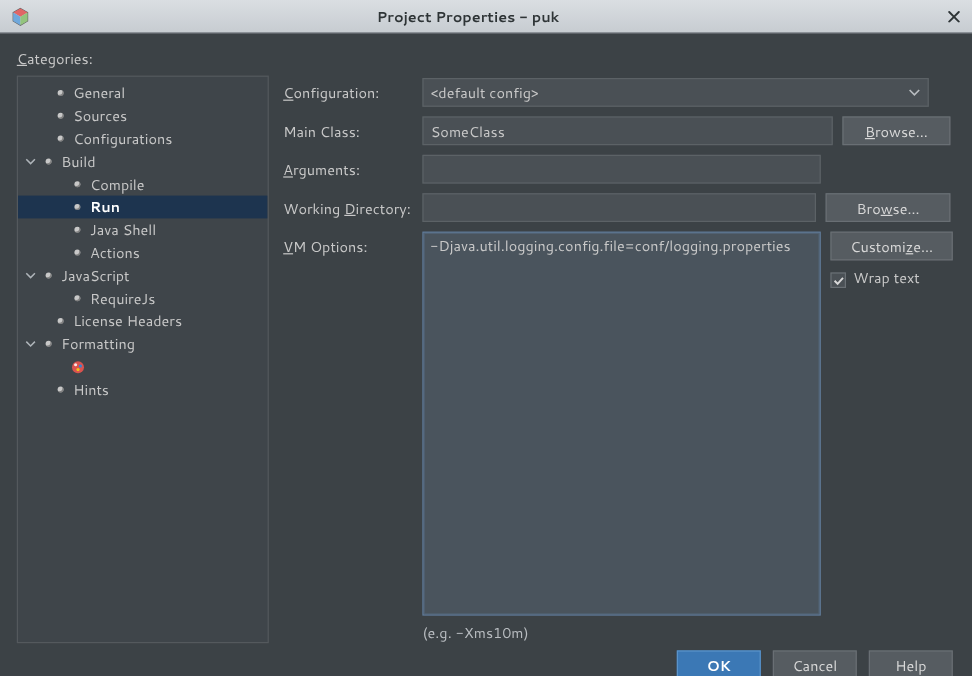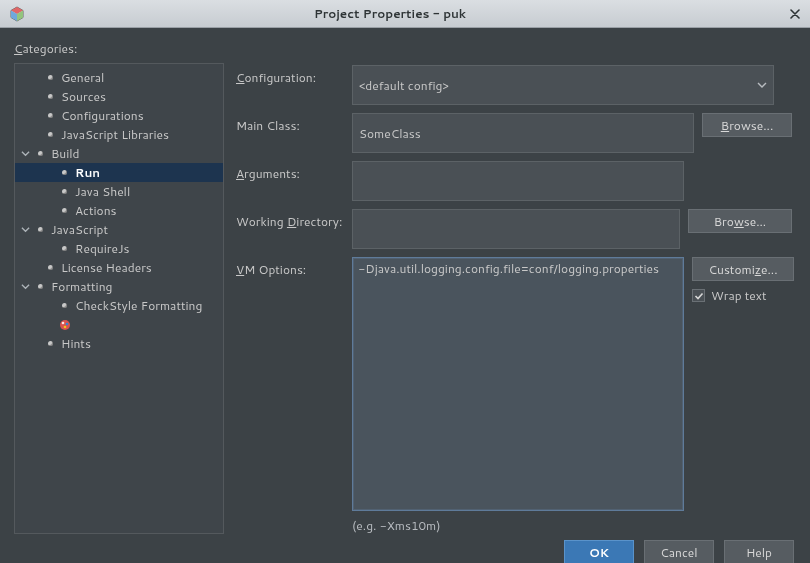--- a/index.html
+++ b/index.html
@@ -139,37 +139,37 @@
     color: #c8c8c8;
   }
   .form-row .lbl.bold .txt { font-weight: normal; }
   .form-row .lbl .ul { text-decoration: underline; }
   .form-row .field { flex: 1; display:flex; gap:8px; align-items:flex-start; }
 
   .combo, .textfield, .ta {
     background: #4a5055;
     color: #c8c8c8;
     border: 1px solid #5c6266;
-    height: 40px;
+    height: 24px;
     font: inherit;
     padding: 2px 6px;
   }
   .combo {
     flex: 1;
     display: flex; align-items: center; justify-content: space-between;
     padding-right: 6px;
     cursor: pointer;
   }
   .combo .chev { color:#b8bcc0; }
   .textfield {
     flex: 1;
     outline: none;
   }
   .ta {
-    height: 254px;
+    height: 320px;
     width: 332px;
     resize: none;
     outline: none;
     white-space: pre-wrap;
     padding: 2px 2px;
   }
   .ta.focused {
     background: #4a545d;
     border: 1px solid #5f7b9a;
     box-shadow: inset 0 0 0 1px rgba(95,123,154,0.35);
@@ -196,21 +196,21 @@
   }
   .btn .ul { text-decoration: underline; }
   .btn.primary {
     background: #3b78b5;
     border-color: #5a93ca;
     color: #ffffff;
     font-weight: bold;
   }
 
   .chk {
-    display: flex; align-items: center; gap: 6px;
+    display: flex; align-items: flex-end; gap: 6px;
     color: #c8c8c8;
     cursor: pointer;
   }
   .chk .box {
     width: 13px; height: 13px;
     background: #4a5055;
     border: 1px solid #6a7075;
     display: inline-flex; align-items: center; justify-content: center;
   }
   .chk .box svg { display:block; }
@@ -285,40 +285,41 @@
             <span class="label">Sources</span>
           </div>
           <div class="tree-row interact">
             <span class="spacer14"></span>
               <span class="spacer14"></span>
             <span class="bullet">
                 <span class="dot"></span>
               </span>
             <span class="label">Configurations</span>
           </div>
-          <div class="tree-row interact">
-            <span class="spacer14"></span>
-              <span class="spacer14"></span>
-            <span class="bullet">
-                <span class="dot"></span>
-              </span>
-            <span class="label">JavaScript Libraries</span>
-          </div>
 
           <div class="tree-row interact">
             <span class="disclosure">
               <svg width="9" height="9" viewBox="0 0 10 10">
                   <path d="M1 3 L5 7 L9 3" fill="none" stroke="#aeb4b9" stroke-width="1.4"></path>
                 </svg>
             </span>
             <span class="bullet">
                 <span class="dot"></span>
               </span>
             <span class="label">Build</span>
           </div>
+          <div class="tree-row interact">
+            <span class="spacer14"></span>
+              <span class="spacer14"></span>
+              <span class="spacer14"></span>
+            <span class="bullet">
+                <span class="dot"></span>
+              </span>
+            <span class="label">Compile</span>
+          </div>
           <div class="tree-row interact selected">
             <span class="spacer14"></span>
               <span class="spacer14"></span>
               <span class="spacer14"></span>
             <span class="bullet">
                 <span class="dot"></span>
               </span>
             <span class="label">Run</span>
           </div>
           <div class="tree-row interact">
@@ -373,29 +374,20 @@
           <div class="tree-row interact">
             <span class="disclosure">
               <svg width="9" height="9" viewBox="0 0 10 10">
                   <path d="M1 3 L5 7 L9 3" fill="none" stroke="#aeb4b9" stroke-width="1.4"></path>
                 </svg>
             </span>
             <span class="bullet">
                 <span class="dot"></span>
               </span>
             <span class="label">Formatting</span>
-          </div>
-          <div class="tree-row interact">
-            <span class="spacer14"></span>
-              <span class="spacer14"></span>
-              <span class="spacer14"></span>
-            <span class="bullet">
-                <span class="dot"></span>
-              </span>
-            <span class="label">CheckStyle Formatting</span>
           </div>
           <div class="tree-row interact">
             <span class="spacer14"></span>
               <span class="spacer14"></span>
               <span class="spacer14"></span>
             <span class="bullet multi">
               <svg width="12" height="12" viewBox="0 0 12 12">
                 <circle cx="6" cy="6" r="5" fill="#d9534f"></circle>
                 <circle cx="4" cy="4" r="1.3" fill="#fff" opacity="0.85"></circle>
                 <circle cx="8" cy="5" r="1.3" fill="#2d88d6"></circle>

